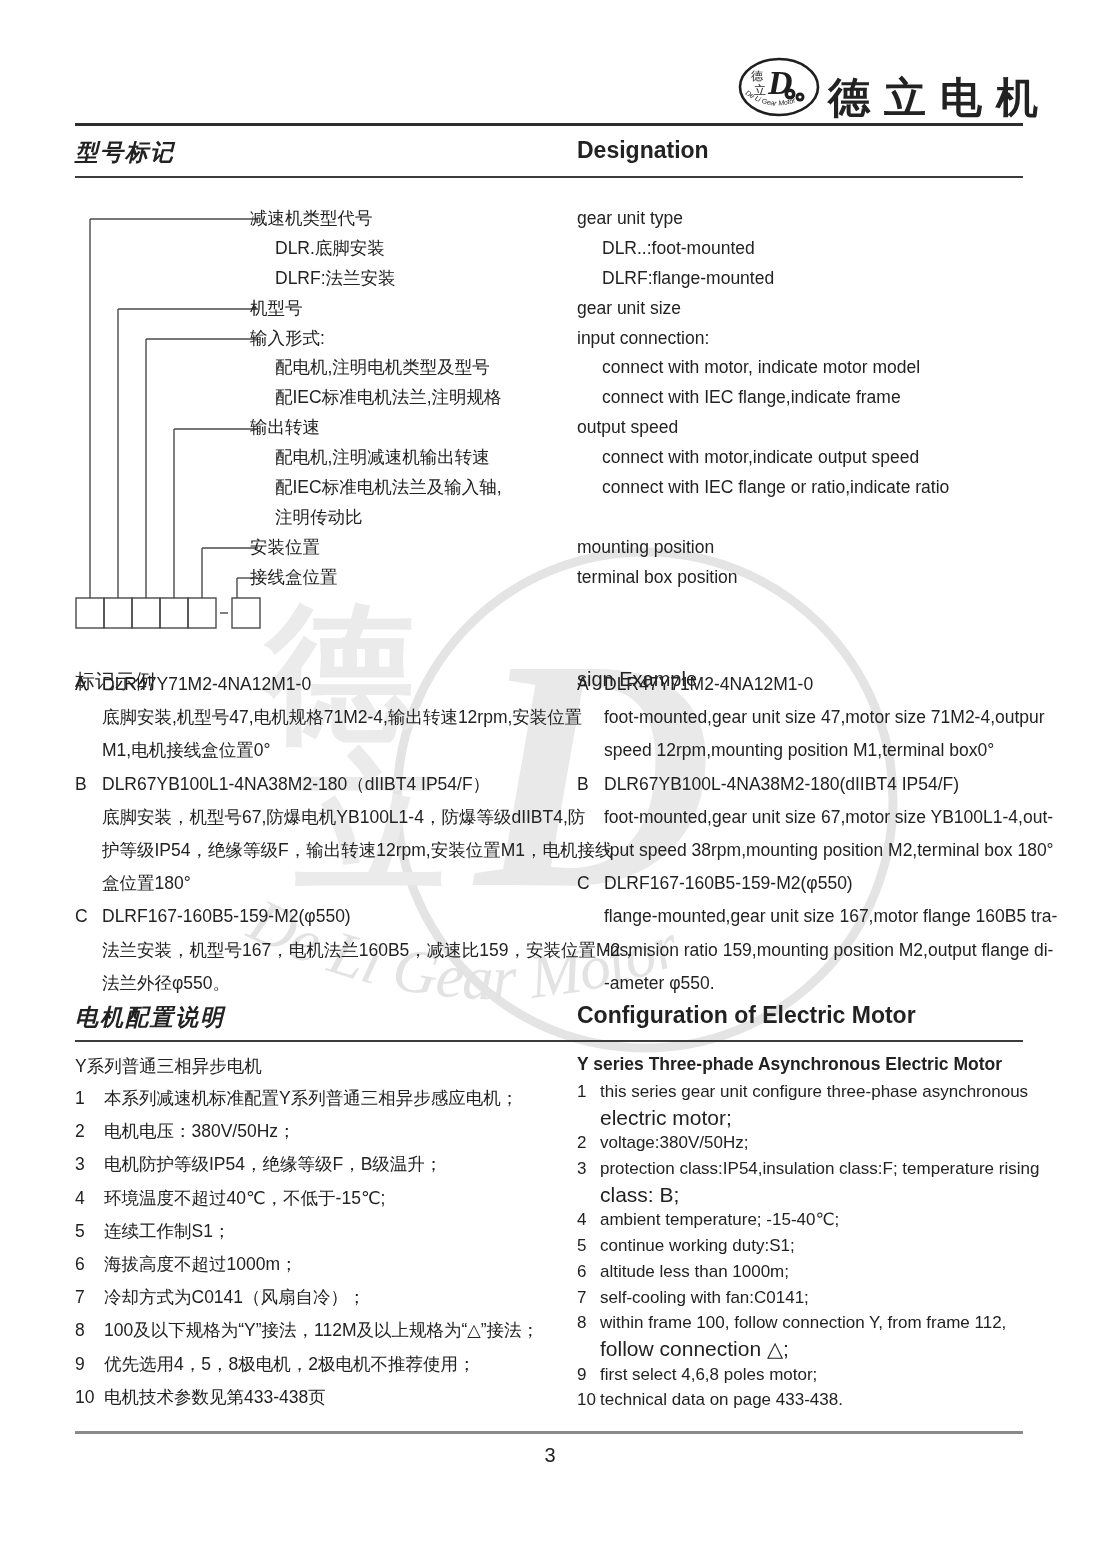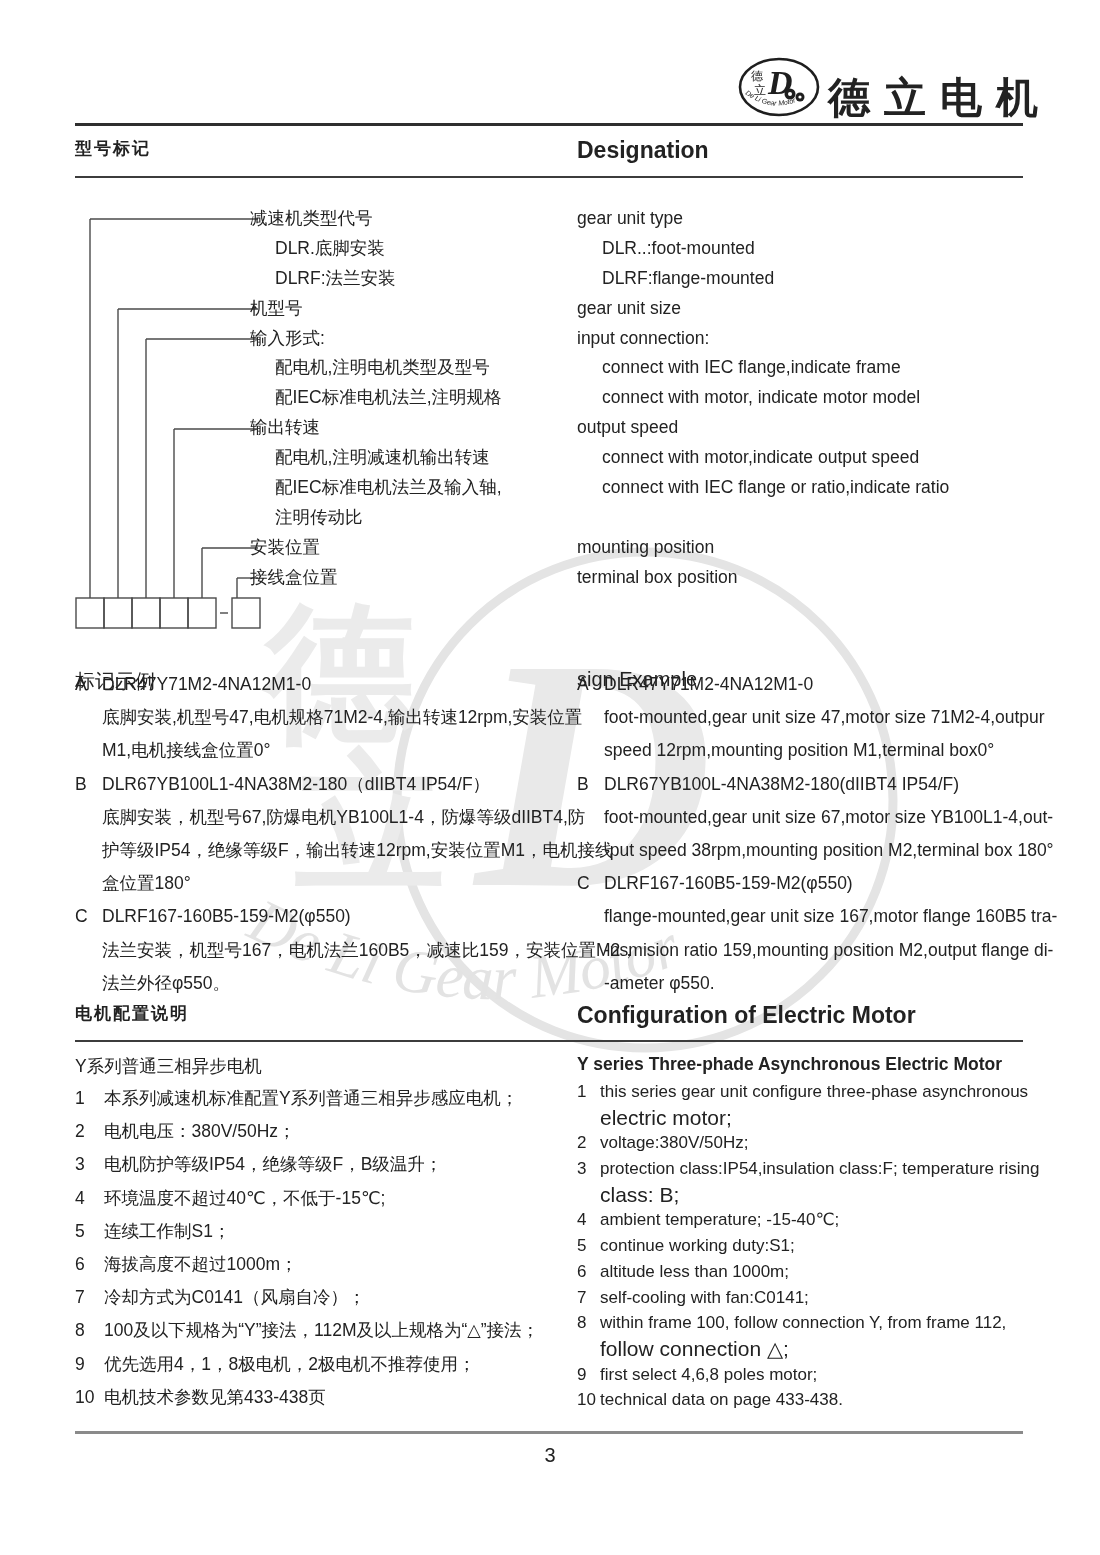--- a/index.html
+++ b/index.html
@@ -1,20 +1,20 @@
 <!DOCTYPE html>
 <html><head>
 <meta charset="utf-8">
 <style>
   html,body{margin:0;padding:0;background:#fff;}
   .page{position:relative;width:1100px;height:1555px;background:#fff;overflow:hidden;
         font-family:"Liberation Sans","DejaVu Sans",sans-serif;color:#222;}
   .abs{position:absolute;}
   .rule{position:absolute;background:#2e2e2e;}
-  .sec-title-zh{font-size:17px;font-weight:bold;letter-spacing:2px;}
+  .sec-title-zh{font-size:23px;font-weight:bold;letter-spacing:2px;font-style:italic;}
   .sec-title-en{font-size:23px;font-weight:bold;}
   .brand{font-size:42px;font-weight:bold;letter-spacing:14px;white-space:nowrap;
          font-family:"Liberation Serif","DejaVu Serif",serif;}
   .drow{height:29.9px;line-height:29.9px;font-size:17.5px;white-space:nowrap;}
   .ind{padding-left:25px;}
   .exhead{font-size:20px;white-space:nowrap;margin-top:24px;}
   .exline{height:33.2px;line-height:33.2px;font-size:17.5px;white-space:nowrap;display:flex;}
   .extag{width:27px;flex:none;}
   .exdesc{height:33.2px;line-height:33.2px;font-size:17.5px;white-space:nowrap;padding-left:27px;}
   .subzh{font-size:17.5px;white-space:nowrap;}
@@ -102,22 +102,22 @@
     <div class="drow">安装位置</div>
     <div class="drow">接线盒位置</div>
   </div>
 
   <div class="abs" style="left:577px;top:204px;width:450px;">
     <div class="drow">gear unit type</div>
     <div class="drow ind">DLR..:foot-mounted</div>
     <div class="drow ind">DLRF:flange-mounted</div>
     <div class="drow">gear unit size</div>
     <div class="drow">input connection:</div>
+    <div class="drow ind">connect with motor, indicate motor model</div>
     <div class="drow ind">connect with IEC flange,indicate frame</div>
-    <div class="drow ind">connect with motor, indicate motor model</div>
     <div class="drow">output speed</div>
     <div class="drow ind">connect with motor,indicate output speed</div>
     <div class="drow ind">connect with IEC flange or ratio,indicate ratio</div>
     <div class="drow"></div>
     <div class="drow">mounting position</div>
     <div class="drow">terminal box position</div>
   </div>
 
   <div class="abs exhead" style="left:75px;top:644px;">标记示例</div>
   <div class="abs" style="left:75px;top:668px;width:490px;">
@@ -198,21 +198,21 @@
     <div class="cfgzh">
       <span class="cfgnum">7</span>
       <span>冷却方式为C0141（风扇自冷）；</span>
     </div>
     <div class="cfgzh">
       <span class="cfgnum">8</span>
       <span>100及以下规格为“Y”接法，112M及以上规格为“△”接法；</span>
     </div>
     <div class="cfgzh">
       <span class="cfgnum">9</span>
-      <span>优先选用4，1，8极电机，2极电机不推荐使用；</span>
+      <span>优先选用4，5，8极电机，2极电机不推荐使用；</span>
     </div>
     <div class="cfgzh">
       <span class="cfgnum">10</span>
       <span>电机技术参数见第433-438页</span>
     </div>
   </div>
 
   <div class="abs suben" style="left:577px;top:1054px;">Y series Three-phade Asynchronous Electric Motor</div>
   <div class="abs" style="left:577px;top:1079px;width:460px;">
     <div class="cfgen">

